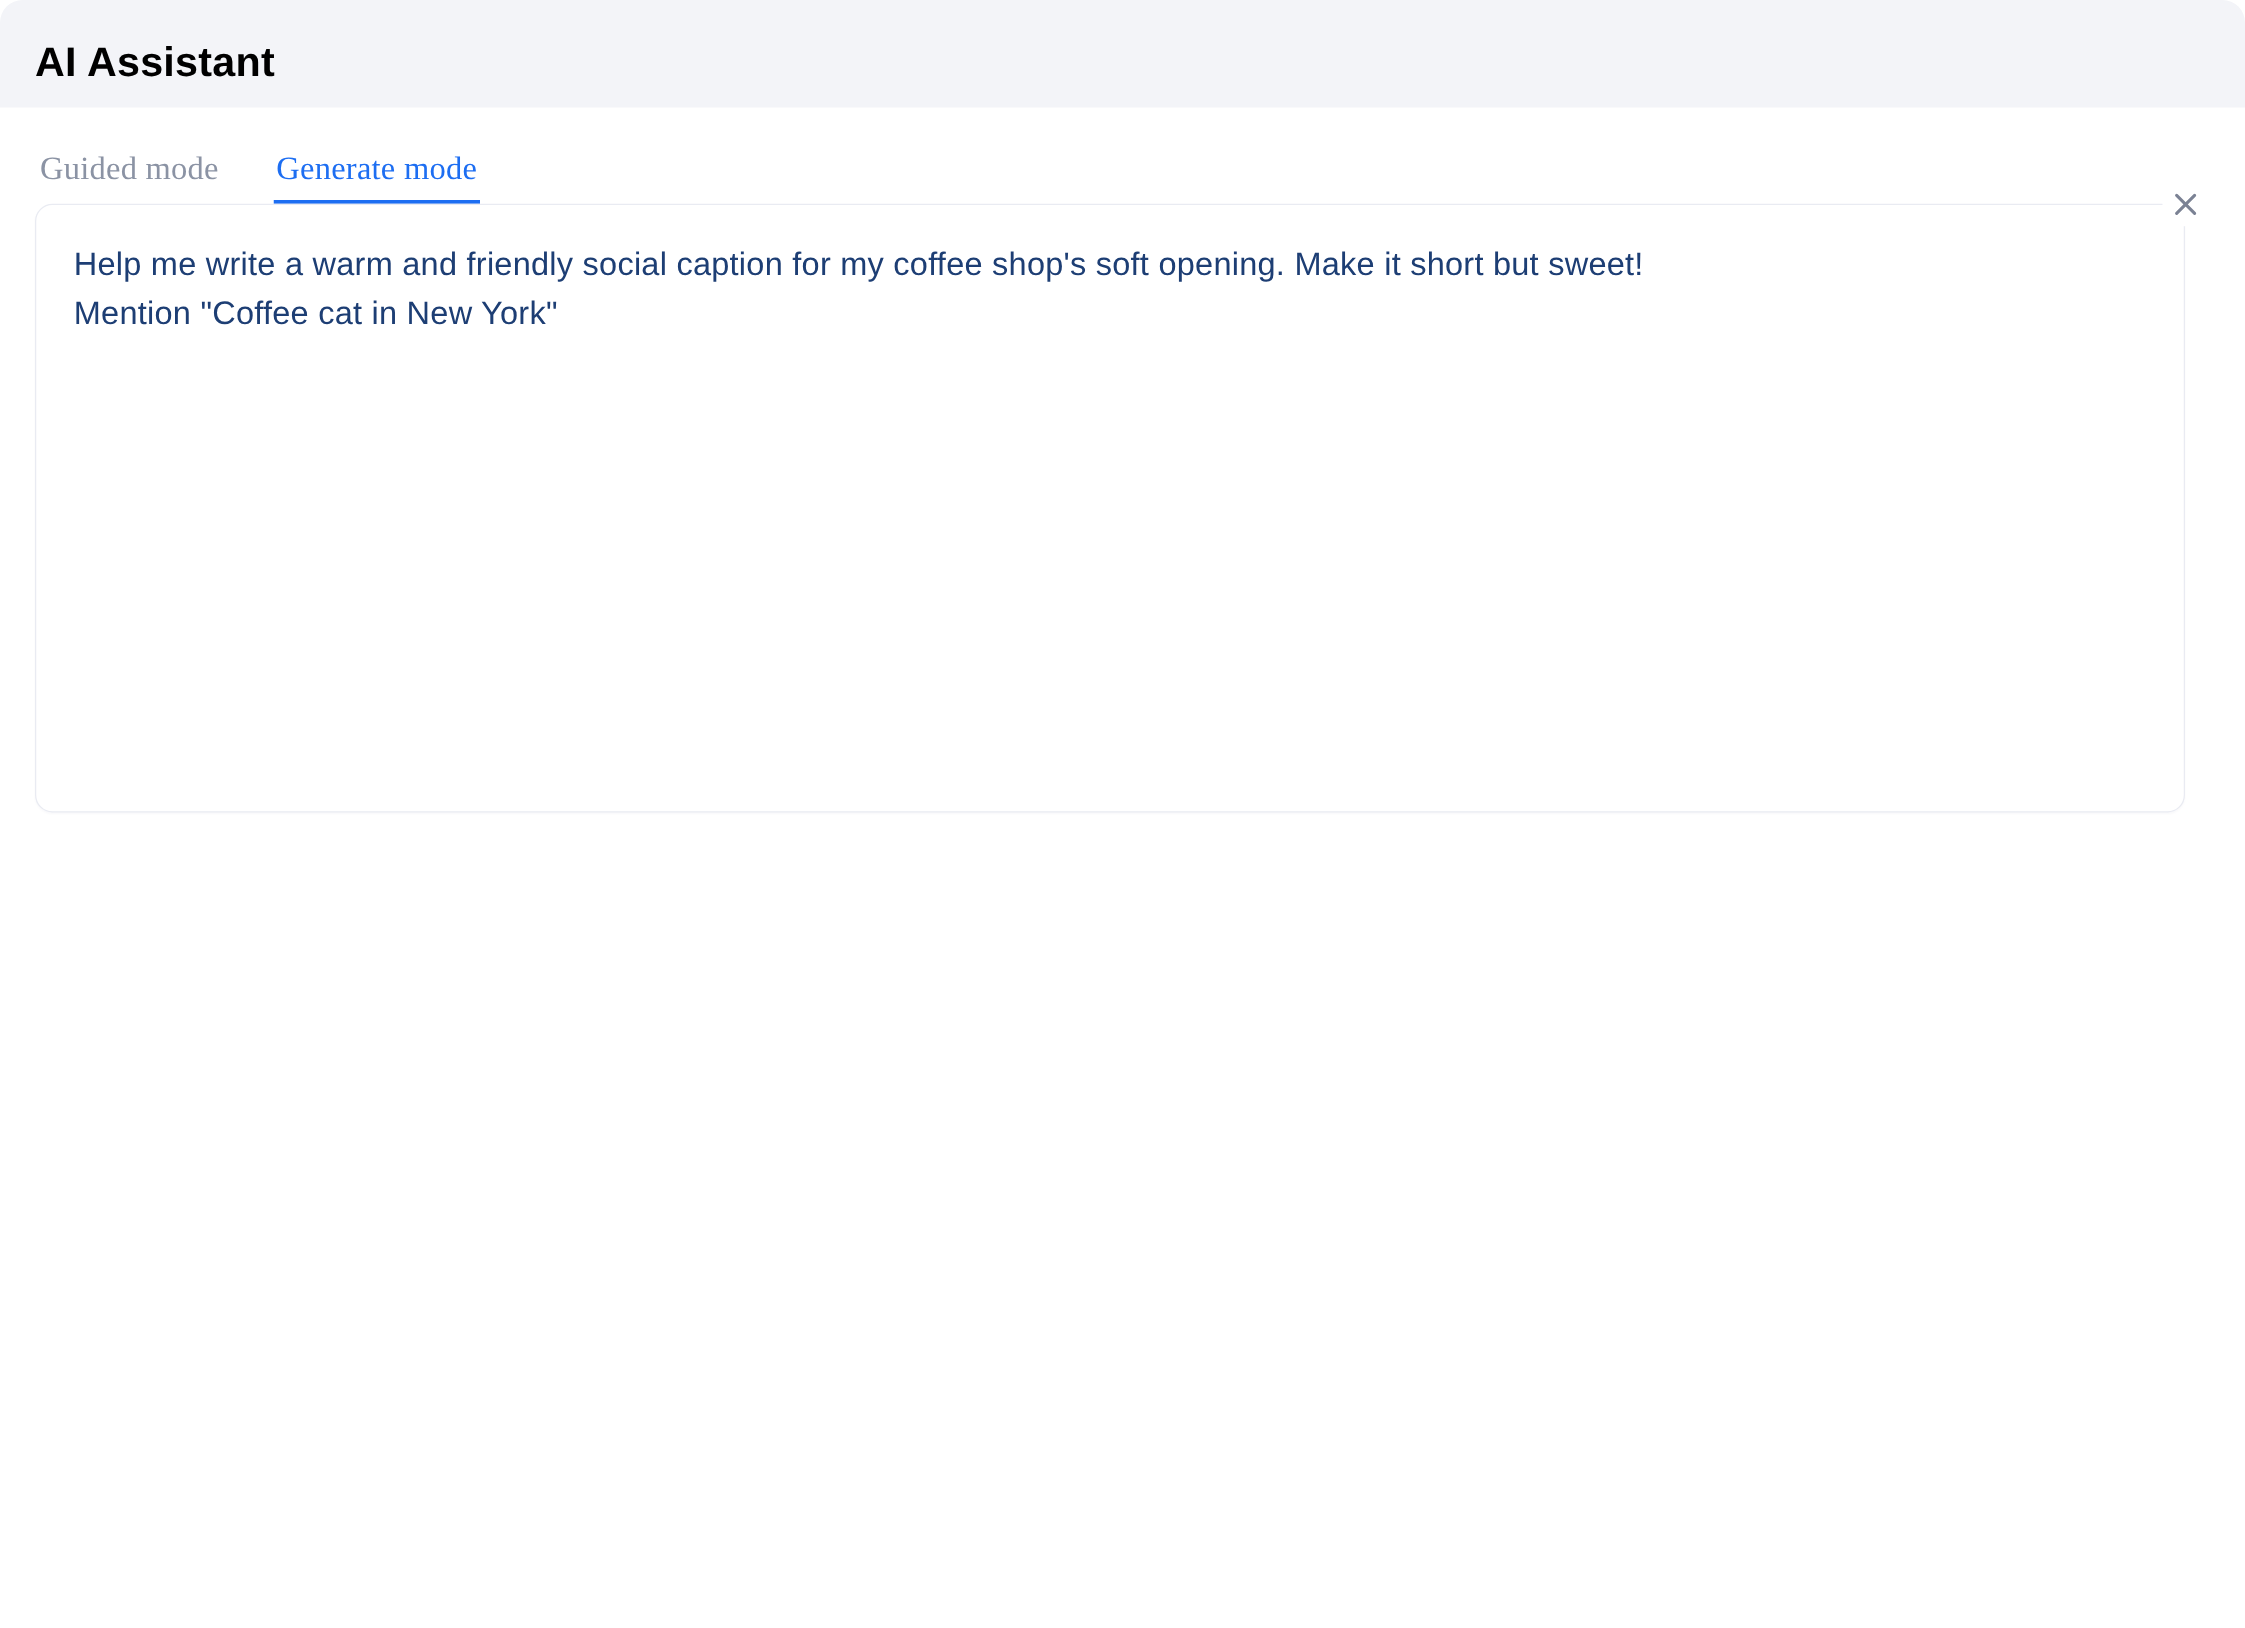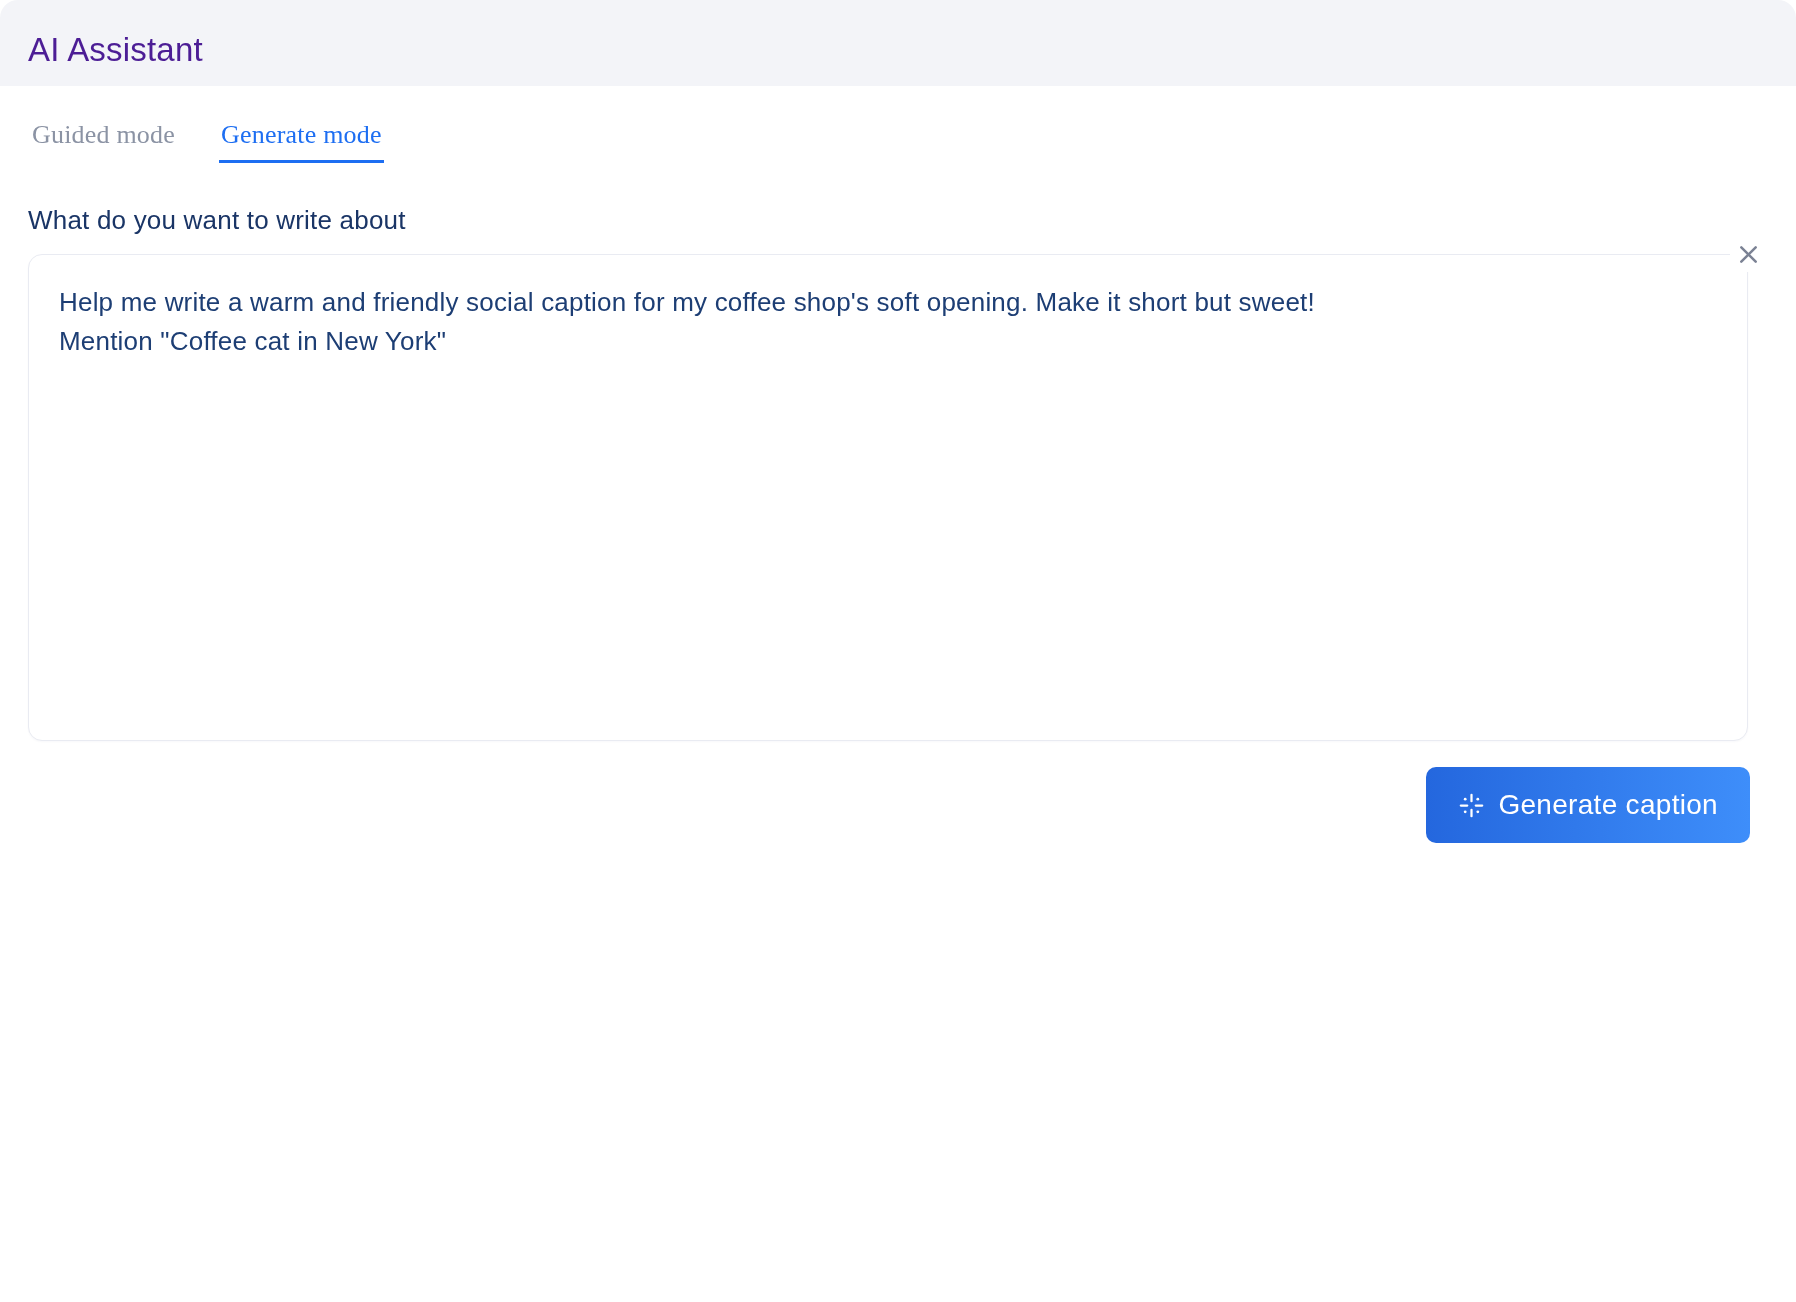--- a/index.html
+++ b/index.html
@@ -15,23 +15,23 @@
     width: 1796px;
     height: 86px;
     background: #f3f4f8;
     border-radius: 18px 18px 0 0;
     display: flex;
     align-items: center;
     padding: 0 0 18px 28px;
   }
   .panel-title {
     font-size: 33px;
-    font-weight: 400;
+    font-weight: 700;
     letter-spacing: 0.2px;
-    color: #4c1d95;
+    color: #000000;
     margin-top: 32px;
   }
 
   
   .tabs {
     display: flex;
     gap: 42px;
     margin: 34px 0 0 30px;
   }
   .tab {
@@ -130,43 +130,27 @@
   <header class="panel-header">
     <h1 class="panel-title">AI Assistant</h1>
   </header>
 
   <nav class="tabs">
     <button class="tab">Guided mode</button>
     <button class="tab active">Generate mode</button>
   </nav>
 
   <main>
-    <label class="prompt-label" for="prompt">What do you want to write about</label>
 
     <div class="textarea-wrap">
       <textarea id="prompt" class="prompt-input" spellcheck="false" placeholder="" style="">Help me write a warm and friendly social caption for my coffee shop's soft opening. Make it short but sweet!
 Mention "Coffee cat in New York"</textarea>
       <button class="close-btn" aria-label="Close">
         <svg width="23" height="23" viewBox="0 0 24 24" fill="none" stroke="#7b8294" stroke-width="2.6" stroke-linecap="round">
           <line x1="4.5" y1="4.5" x2="19.5" y2="19.5"></line>
           <line x1="19.5" y1="4.5" x2="4.5" y2="19.5"></line>
         </svg>
       </button>
     </div>
 
-    <div class="actions">
-      <button class="generate-btn">
-        <svg width="27" height="27" viewBox="0 0 24 24" fill="#ffffff" stroke="#ffffff" stroke-width="2" stroke-linecap="round">
-          <line x1="12" y1="2.5" x2="12" y2="8.2"></line>
-          <line x1="12" y1="15.8" x2="12" y2="21.5"></line>
-          <line x1="2.5" y1="12" x2="8.2" y2="12"></line>
-          <line x1="15.8" y1="12" x2="21.5" y2="12"></line>
-          <circle cx="6.4" cy="6.4" r="1.25" stroke="none"></circle>
-          <circle cx="17.6" cy="6.4" r="1.25" stroke="none"></circle>
-          <circle cx="6.4" cy="17.6" r="1.25" stroke="none"></circle>
-          <circle cx="17.6" cy="17.6" r="1.25" stroke="none"></circle>
-        </svg>
-        <span>Generate caption</span>
-      </button>
-    </div>
   </main>
 
 </div>
 
 </body></html>

